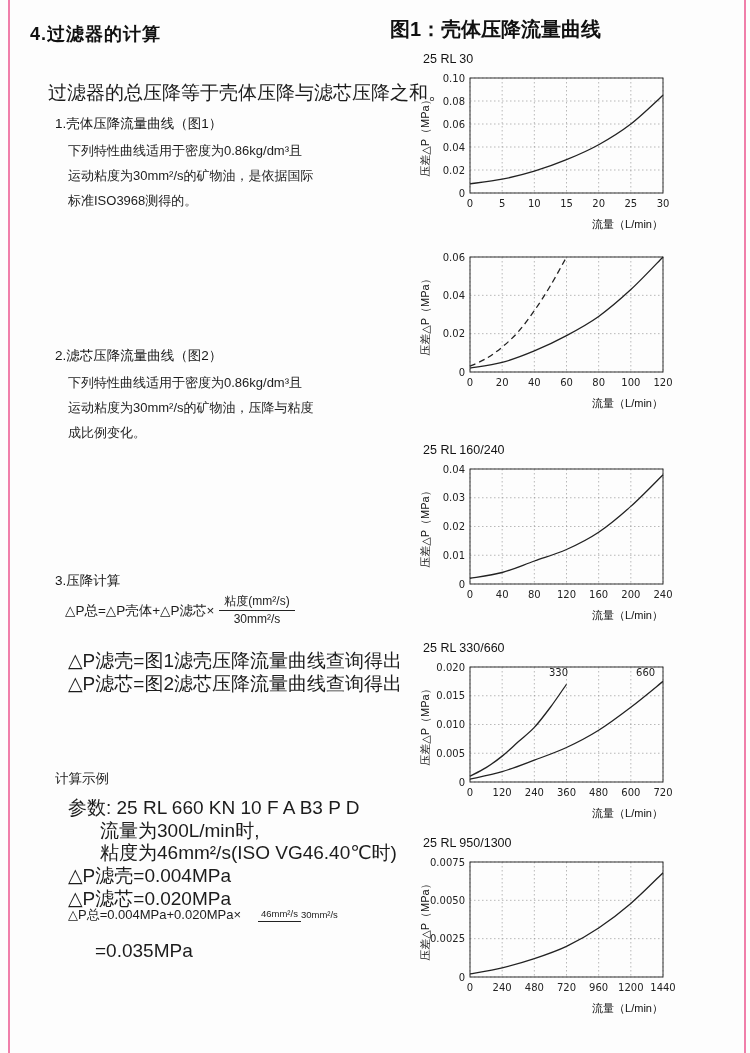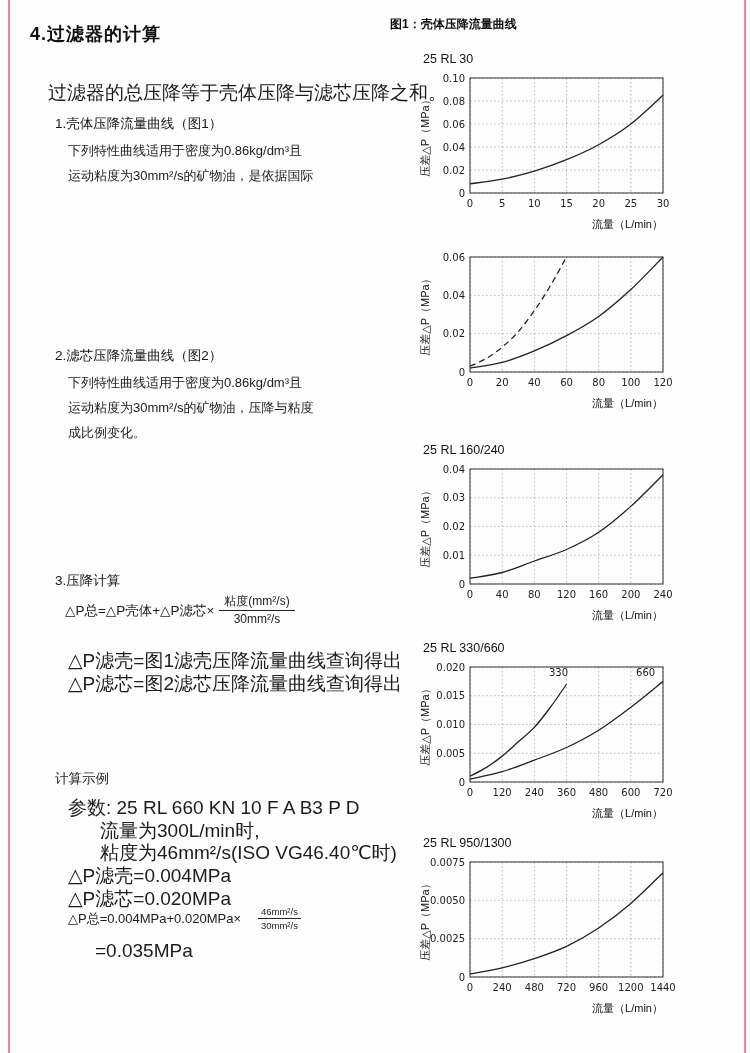--- a/index.html
+++ b/index.html
@@ -16,44 +16,45 @@
   .page-title { font-size:18px; font-weight:bold; letter-spacing:1px; color:#111; }
   .body-text { font-size:19px; }
   .sec-heading { font-size:13.5px; color:#161616; }
   .body-lines { font-size:13px; line-height:25px; }
   .example-heading { font-size:13.5px; }
   .formula { display:flex; align-items:center; gap:5px; font-size:13.5px; }
   .formula-sm { display:flex; align-items:center; gap:17px; font-size:13px; }
   .frac { display:inline-flex; flex-direction:column; text-align:center; font-size:12px; line-height:1.25; }
   .frac .num { padding:0 5px 1px; border-bottom:1px solid #222; }
   .frac .den { padding-top:1px; }
-  .frac-sm { display:inline-flex; flex-direction:column; text-align:center; font-size:9.5px; line-height:1.2; }
+  .frac-sm { display:inline-flex; flex-direction:row; text-align:center; font-size:9.5px; line-height:1.2; }
   .frac-sm .num { padding:0 3px 1px; border-bottom:1px solid #222; }
   .frac-sm .den { padding-top:1px; }
-  .fig-header { font-size:12px; font-weight:bold; color:#111; }
+  .fig-header { font-size:20px; font-weight:bold; color:#111; }
   .chart-block { width:330px; }
   .chart-title { font-size:12.5px; color:#141414; margin-left:8px; margin-bottom:2px; }
   .chart-canvas svg { display:block; }
   .tick { font-size:10px; fill:#222; font-family:"DejaVu Sans","Liberation Sans",sans-serif; }
   .axis-label { font-size:11px; fill:#111; font-family:"Liberation Sans","DejaVu Sans",sans-serif; }
 </style>
 </head>
 <body>
 
 <div class="accent" style="left: 8px; background: rgb(240, 127, 170);"></div>
 <div class="accent" style="left: 744px; background: rgb(240, 127, 170);"></div>
 
 <h1 class="abs page-title" style="left:30px; top:22px;">4.过滤器的计算</h1>
 
 <div class="abs body-text" style="left:48px; top:80px;">过滤器的总压降等于壳体压降与滤芯压降之和。</div>
 
 <div class="abs sec-heading" style="left:55px; top:115px;">1.壳体压降流量曲线（图1）</div>
 <div class="abs body-lines" style="left:68px; top:138px;">
   <div>下列特性曲线适用于密度为0.86kg/dm³且</div>
   <div>运动粘度为30mm²/s的矿物油，是依据国际</div>
+  <div>标准ISO3968测得的。</div>
 </div>
 
 <div class="abs sec-heading" style="left:55px; top:347px;">2.滤芯压降流量曲线（图2）</div>
 <div class="abs body-lines" style="left:68px; top:370px;">
   <div>下列特性曲线适用于密度为0.86kg/dm³且</div>
   <div>运动粘度为30mm²/s的矿物油，压降与粘度</div>
   <div>成比例变化。</div>
 </div>
 
 <div class="abs sec-heading" style="left:55px; top:572px;">3.压降计算</div>

